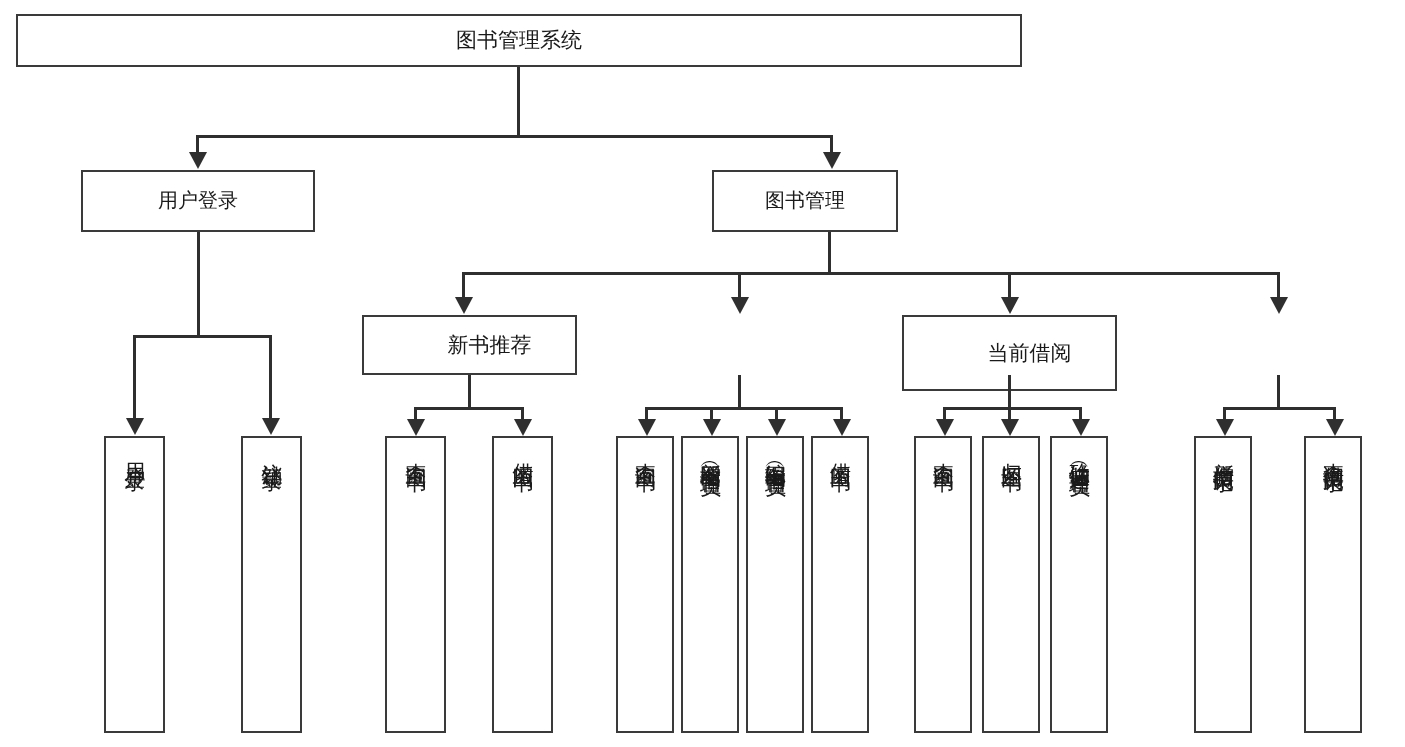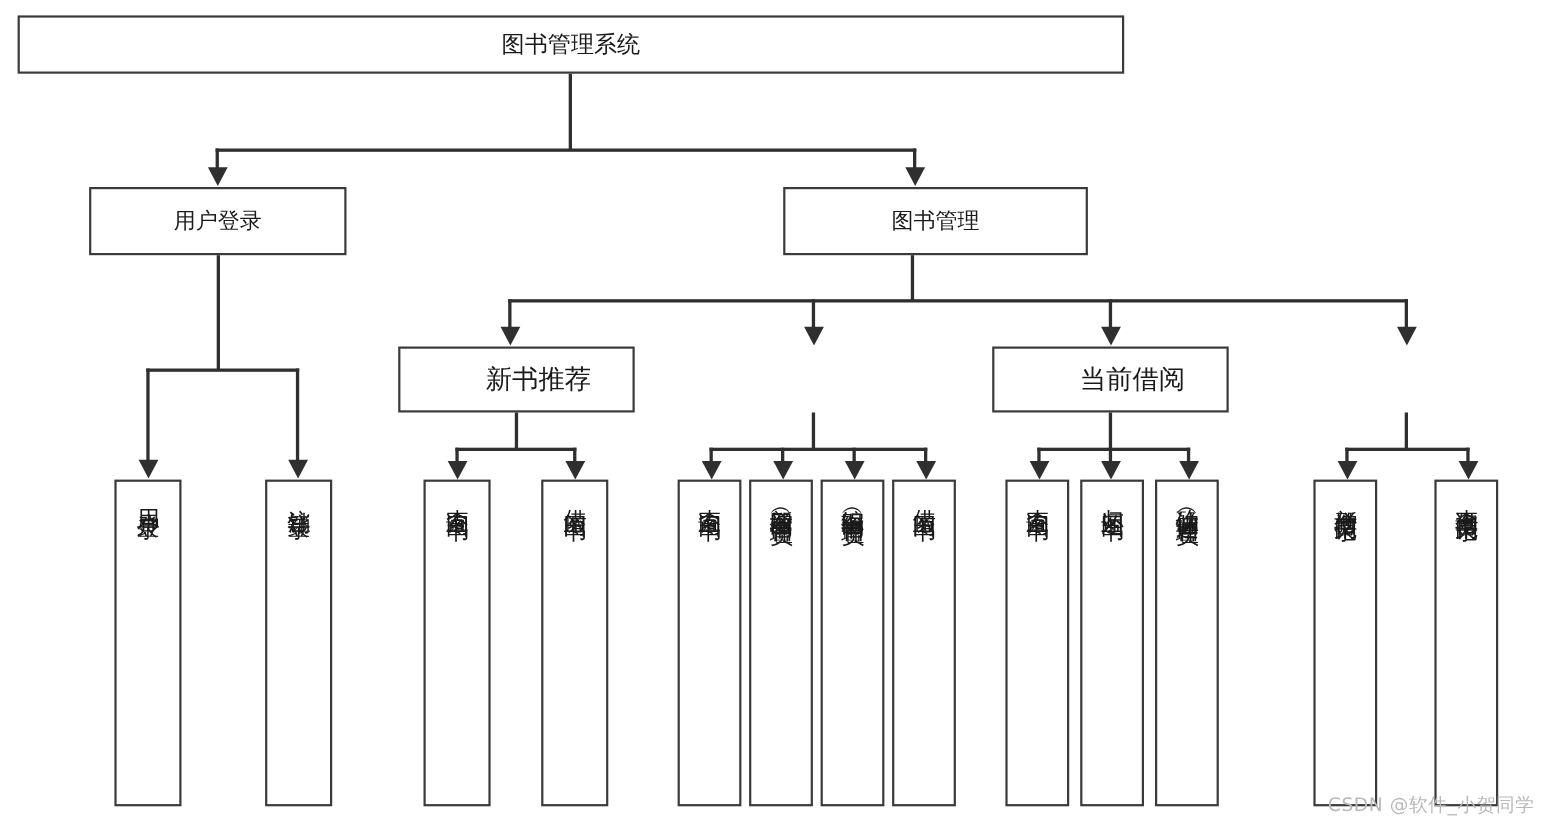--- a/index.html
+++ b/index.html
@@ -31,21 +31,21 @@
     justify-content: center;
     line-height: 1.18;
   }
   .node.root {
     font-size: 21px;
   }
   .node.branch {
     font-size: 20px;
   }
   .node.sub {
-    font-size: 24px;
+    font-size: 21px;
     padding-left: 40px;
   }
   
   .node.leaf {
     font-size: 21px;
     align-items: flex-start;
     padding-top: 8px;
   }
   .node.leaf .vtext {
     writing-mode: vertical-rl;
@@ -97,21 +97,21 @@
   <div class="ln h" style="left:196px; top:135px; width:637px; height:3px;"></div>
 
   <div class="ln v" style="left:196px; top:135px; width:3px; height:18px;"></div>
   <div class="arw" style="left:189px; top:152px;"></div>
   <div class="ln v" style="left:830px; top:135px; width:3px; height:18px;"></div>
   <div class="arw" style="left:823px; top:152px;"></div>
 
   <div class="node branch" style="left:81px; top:170px; width:234px; height:62px;">
     <span>用户登录</span>
   </div>
-  <div class="node branch" style="left:712px; top:170px; width:277px; height:62px;">
+  <div class="node branch" style="left:712px; top:170px; width:186px; height:62px;">
     <span>图书管理</span>
   </div>
 
   <div class="ln v" style="left:197px; top:232px; width:3px; height:105px;"></div>
   <div class="ln h" style="left:133px; top:335px; width:139px; height:3px;"></div>
   <div class="ln v" style="left:133px; top:335px; width:3px; height:84px;"></div>
   <div class="arw" style="left:126px; top:418px;"></div>
   <div class="ln v" style="left:269px; top:335px; width:3px; height:84px;"></div>
   <div class="arw" style="left:262px; top:418px;"></div>
 
@@ -130,21 +130,21 @@
   <div class="ln v" style="left:738px; top:272px; width:3px; height:26px;"></div>
   <div class="arw" style="left:731px; top:297px;"></div>
   <div class="ln v" style="left:1008px; top:272px; width:3px; height:26px;"></div>
   <div class="arw" style="left:1001px; top:297px;"></div>
   <div class="ln v" style="left:1277px; top:272px; width:3px; height:26px;"></div>
   <div class="arw" style="left:1270px; top:297px;"></div>
 
   <div class="node sub" style="left:362px; top:315px; width:215px; height:60px;">
     <span>新书推荐</span>
   </div>
-  <div class="node sub" style="left:902px; top:315px; width:215px; height:60px;">
+  <div class="node sub" style="left:902px; top:315px; width:215px; height:76px;">
     <span>当前借阅</span>
   </div>
 
   <div class="ln v" style="left:468px; top:375px; width:3px; height:34px;"></div>
   <div class="ln h" style="left:414px; top:407px; width:110px; height:3px;"></div>
   <div class="ln v" style="left:414px; top:407px; width:3px; height:14px;"></div>
   <div class="arw" style="left:407px; top:419px;"></div>
   <div class="ln v" style="left:521px; top:407px; width:3px; height:14px;"></div>
   <div class="arw" style="left:514px; top:419px;"></div>
 
@@ -205,15 +205,14 @@
   <div class="ln v" style="left:1333px; top:407px; width:3px; height:14px;"></div>
   <div class="arw" style="left:1326px; top:419px;"></div>
 
   <div class="node leaf tall" style="left:1194px; top:436px; width:58px; height:297px;">
     <span class="vtext">新增借阅记录</span>
   </div>
   <div class="node leaf tall" style="left:1304px; top:436px; width:58px; height:297px;">
     <span class="vtext">查询借阅记录</span>
   </div>
 
-  <div id="watermark">CSDN @软件_小贺同学</div>
 
 </div>
 
 </body></html>

